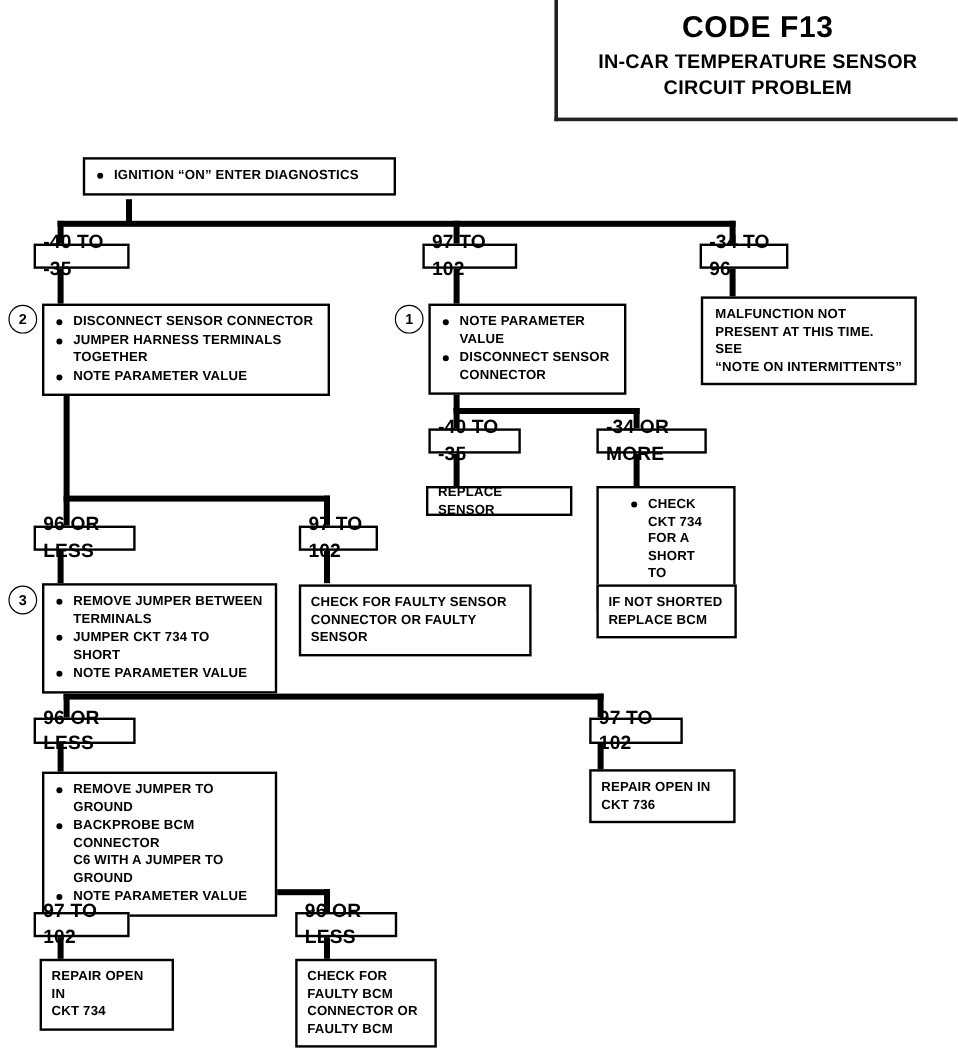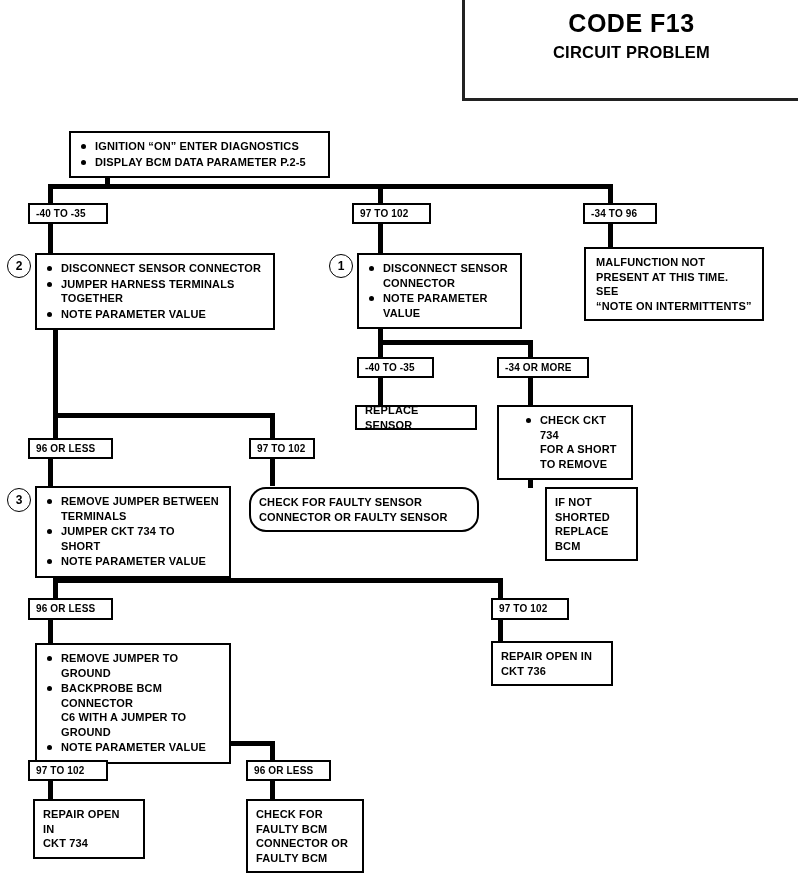--- a/index.html
+++ b/index.html
@@ -28,21 +28,21 @@
   
   .box{
     position:absolute;box-sizing:border-box;
     border:2px solid #000;background:#fff;
     font-size:11px;font-weight:bold;letter-spacing:.15px;
     line-height:1.32;
   }
   
   .vbox{
     padding:3px 6px 3px 6px;
-    font-size:10px;
+    font-size:16px;
     display:flex;align-items:center;
   }
   
   .abox{padding:6px 8px 6px 7px;}
   .tbox{padding:6px 9px 6px 8px;}
 
   ul.bul{margin:0;padding:0;list-style:none;}
   ul.bul>li{
     position:relative;padding-left:17px;margin:0 0 1px 0;
   }
@@ -66,20 +66,21 @@
   .h{position:absolute;background:#000;height:5px;}
 </style>
 </head>
 <body>
 
 <div id="canvas">
 
   <div class="title-block">
     <div class="title-code">CODE F13</div>
     <div class="title-sub">
+      <div>IN-CAR TEMPERATURE SENSOR</div>
       <div>CIRCUIT PROBLEM</div>
     </div>
   </div>
 
   <div class="v" style="left:105px;top:166px;height:22px;"></div>
 
   <div class="h" style="left:48px;top:184px;width:565px;"></div>
 
   <div class="v" style="left:48px;top:184px;height:20px;"></div>
 
@@ -122,21 +123,20 @@
   <div class="h" style="left:53px;top:741px;width:222px;"></div>
   <div class="v" style="left:270px;top:741px;height:20px;"></div>
 
   <div class="v" style="left:48px;top:780px;height:20px;"></div>
 
   <div class="v" style="left:270px;top:780px;height:20px;"></div>
 
   <div class="box abox" style="left:33px;top:131px;width:261px;margin-left:36px;">
     <ul class="bul">
       <li>IGNITION “ON”   ENTER DIAGNOSTICS</li>
-      <li>DISPLAY BCM DATA PARAMETER P.2-5</li>
     </ul>
   </div>
 
   <div class="box vbox" style="left:28px;top:203px;width:80px;height:21px;">-40 TO -35</div>
   <div class="box vbox" style="left:352px;top:203px;width:79px;height:21px;">97 TO 102</div>
   <div class="box vbox" style="left:583px;top:203px;width:74px;height:21px;">-34 TO 96</div>
 
   <div class="circle-num" style="left:7px;top:254px;">2</div>
   <div class="box abox" style="left:35px;top:253px;width:240px;">
     <ul class="bul">
@@ -150,52 +150,52 @@
       <li>
           <span class="ln">NOTE PARAMETER VALUE</span>
         </li>
     </ul>
   </div>
 
   <div class="circle-num" style="left:329px;top:254px;">1</div>
   <div class="box abox" style="left:357px;top:253px;width:165px;">
     <ul class="bul">
       <li>
+        <span class="ln">NOTE PARAMETER</span>
+        <span class="ln">VALUE</span>
+      </li>
+      <li>
         <span class="ln">DISCONNECT SENSOR</span>
         <span class="ln">CONNECTOR</span>
-      </li>
-      <li>
-        <span class="ln">NOTE PARAMETER</span>
-        <span class="ln">VALUE</span>
       </li>
     </ul>
   </div>
 
   <div class="box tbox" style="left:584px;top:247px;width:180px;padding-left:10px;">
     <div>MALFUNCTION NOT</div>
     <div>PRESENT AT THIS TIME.  SEE</div>
     <div>“NOTE ON INTERMITTENTS”</div>
   </div>
 
   <div class="box vbox" style="left:357px;top:357px;width:77px;height:21px;">-40 TO -35</div>
   <div class="box vbox" style="left:497px;top:357px;width:92px;height:21px;">-34 OR MORE</div>
 
   <div class="box tbox" style="left:355px;top:405px;width:122px;height:25px;display:flex;align-items:center;">REPLACE SENSOR</div>
 
-  <div class="box abox" style="left:497px;top:405px;width:136px;padding-left:24px;">
+  <div class="box abox" style="left:497px;top:405px;width:116px;padding-left:24px;">
     <ul class="bul">
       <li>
         <span class="ln">CHECK CKT 734</span>
         <span class="ln">FOR A SHORT</span>
         <span class="ln">TO REMOVE</span>
       </li>
     </ul>
   </div>
 
-  <div class="box tbox" style="left:497px;top:487px;width:93px;margin-left:48px;">
+  <div class="box tbox" style="left:497px;top:487px;width:117px;">
     <div>IF NOT SHORTED</div>
     <div>REPLACE BCM</div>
   </div>
 
   <div class="box vbox" style="left:28px;top:438px;width:85px;height:21px;">96 OR LESS</div>
   <div class="box vbox" style="left:249px;top:438px;width:66px;height:21px;">97 TO 102</div>
 
   <div class="circle-num" style="left:7px;top:488px;">3</div>
   <div class="box abox" style="left:35px;top:486px;width:196px;">
     <ul class="bul">
@@ -206,21 +206,21 @@
       <li>
         <span class="ln">JUMPER CKT 734 TO</span>
         <span class="ln">SHORT</span>
       </li>
       <li>
         <span class="ln">NOTE PARAMETER VALUE</span>
       </li>
     </ul>
   </div>
 
-  <div class="box tbox" style="left:249px;top:487px;width:230px;border-radius:17px;">
+  <div class="box tbox" style="left:249px;top:487px;width:194px;">
     <div>CHECK FOR FAULTY SENSOR</div>
     <div>CONNECTOR OR FAULTY SENSOR</div>
   </div>
 
   <div class="box vbox" style="left:28px;top:598px;width:85px;height:22px;">96 OR LESS</div>
   <div class="box vbox" style="left:491px;top:598px;width:78px;height:22px;">97 TO 102</div>
 
   <div class="box abox" style="left:35px;top:643px;width:196px;">
     <ul class="bul">
       <li>

